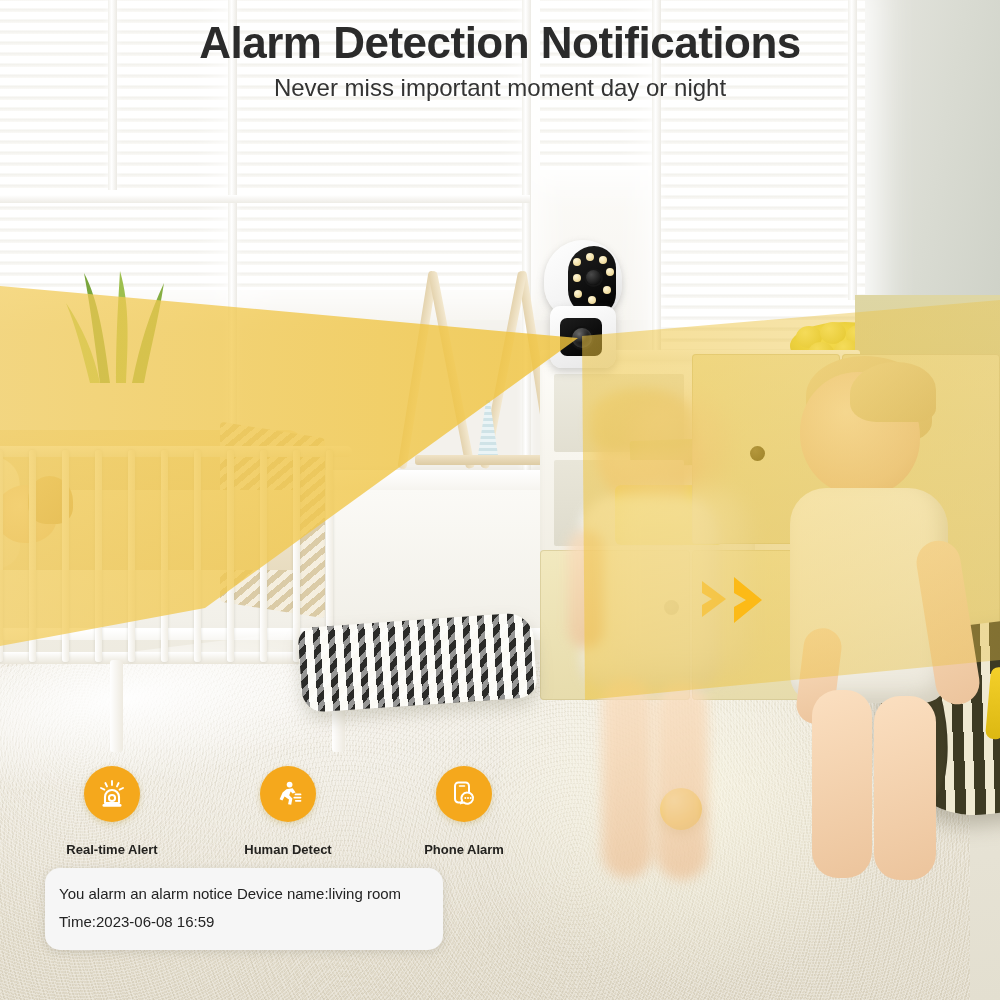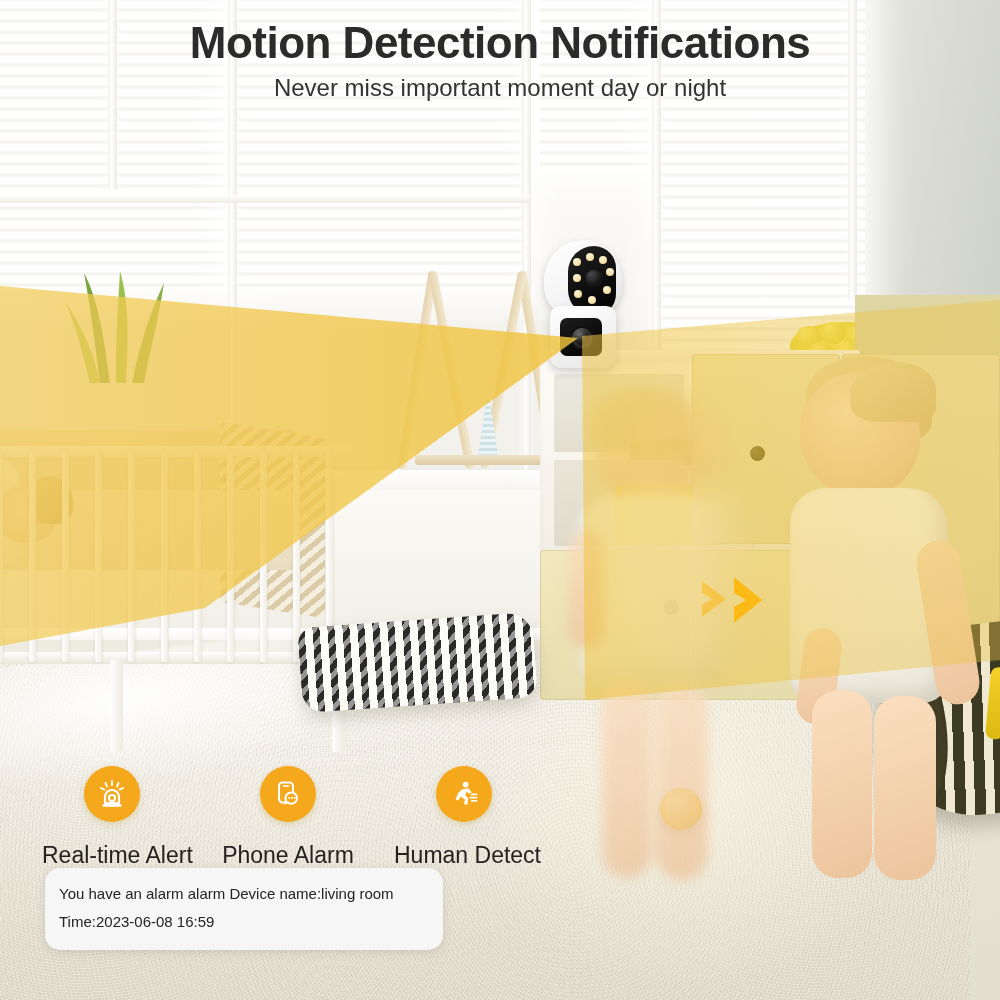--- a/index.html
+++ b/index.html
@@ -382,21 +382,21 @@
     display:flex; align-items:flex-start; gap:36px;
   }
   .feature { width:140px; text-align:center; }
   .feat-circle {
     width:56px; height:56px; border-radius:50%;
     margin:0 auto 8px auto;
     display:flex; align-items:center; justify-content:center;
     box-shadow:0 2px 6px rgba(180,140,20,.28);
   }
   .feat-label {
-    font-size:23px; color:#23221f; font-weight:400; white-space:nowrap;margin-top:20px;
+    font-size:13px; color:#23221f; font-weight:700; white-space:nowrap;margin-top:20px;
   }
 
   
   .notif {
     position:absolute; left:45px; top:868px; width:398px; height:82px;
     background:#f6f6f6; border-radius:15px;
     box-shadow:0 2px 8px rgba(120,115,100,.22);
     padding:9px 14px 0 14px; z-index:45;
   }
   .notif-head { display:flex; align-items:center; gap:11px; }
@@ -596,21 +596,21 @@
     <div class="motion-arrows" style="z-index:30;">
       <svg width="95" height="50" viewBox="0 0 95 50">
         <polygon points="2,6 26,24 2,42 2,30 12,24 2,18" fill="#FCB813" opacity="0.55"></polygon>
         <polygon points="34,2 62,25 34,48 34,32 46,25 34,18" fill="#FCB813" opacity="0.96"></polygon>
       </svg>
     </div>
 
   </div>
 
   <div class="header">
-    <div class="title">Motion Detection Notifications</div>
+    <div class="title">Alarm Detection Notifications</div>
     <div class="subtitle">Never miss important moment day or night</div>
   </div>
 
   <div class="features">
 
     <div class="feature">
       <div class="feat-circle" style="background:#F5A81C;">
         <svg width="30" height="30" viewBox="0 0 30 30">
           <g stroke="#ffffff" stroke-width="1.9" stroke-linecap="round" fill="none">
             <line x1="15" y1="2" x2="15" y2="6"></line>
@@ -623,46 +623,46 @@
           <circle cx="15" cy="19" r="3.1" fill="none" stroke="#ffffff" stroke-width="2"></circle>
           <rect x="5.5" y="25" width="19" height="2.7" rx="1.3" fill="#ffffff"></rect>
         </svg>
       </div>
       <div class="feat-label">Real-time Alert</div>
     </div>
 
     <div class="feature">
       <div class="feat-circle" style="background:#F5A81C;">
         <svg width="30" height="30" viewBox="0 0 30 30">
-          <rect x="6" y="3.5" width="14" height="20" rx="3.4" fill="none" stroke="#ffffff" stroke-width="2"></rect>
-          <line x1="10.5" y1="7" x2="15.5" y2="7" stroke="#ffffff" stroke-width="1.6" stroke-linecap="round"></line>
-          <path d="M18.5 13.5 a5.6 5.6 0 1 1 -3.6 9.9 l-2.6 .7 .8 -2.5 a5.6 5.6 0 0 1 5.4 -8.1 Z" fill="#F5A81C" stroke="#ffffff" stroke-width="2"></path>
-          <circle cx="16.3" cy="19.1" r="1" fill="#ffffff"></circle>
-          <circle cx="19" cy="19.1" r="1" fill="#ffffff"></circle>
-          <circle cx="21.7" cy="19.1" r="1" fill="#ffffff"></circle>
-        </svg>
-      </div>
-      <div class="feat-label">Phone Alarm</div>
-    </div>
-
-    <div class="feature">
-      <div class="feat-circle" style="background:#F5A81C;">
-        <svg width="30" height="30" viewBox="0 0 30 30">
           <circle cx="16.6" cy="5.6" r="2.9" fill="#ffffff"></circle>
           <path d="M13.4 10.2 L19.6 9.2 L22.6 13.6 L19.6 14.6 L17.6 12.4 L16.2 16.2 L19.4 19.4 L18.2 25.8 L15.1 25.2 L16 20.4 L11.6 17.4 L9.4 21.6 L6.6 20.2 L9.6 13.6 Z" fill="#ffffff"></path>
           <g stroke="#ffffff" stroke-width="1.8" stroke-linecap="round">
             <line x1="22.5" y1="15.4" x2="27.5" y2="15.4"></line>
             <line x1="21.3" y1="18.6" x2="27.5" y2="18.6"></line>
             <line x1="22.8" y1="21.8" x2="27.5" y2="21.8"></line>
           </g>
         </svg>
       </div>
       <div class="feat-label">Human Detect</div>
     </div>
 
+    <div class="feature">
+      <div class="feat-circle" style="background:#F5A81C;">
+        <svg width="30" height="30" viewBox="0 0 30 30">
+          <rect x="6" y="3.5" width="14" height="20" rx="3.4" fill="none" stroke="#ffffff" stroke-width="2"></rect>
+          <line x1="10.5" y1="7" x2="15.5" y2="7" stroke="#ffffff" stroke-width="1.6" stroke-linecap="round"></line>
+          <path d="M18.5 13.5 a5.6 5.6 0 1 1 -3.6 9.9 l-2.6 .7 .8 -2.5 a5.6 5.6 0 0 1 5.4 -8.1 Z" fill="#F5A81C" stroke="#ffffff" stroke-width="2"></path>
+          <circle cx="16.3" cy="19.1" r="1" fill="#ffffff"></circle>
+          <circle cx="19" cy="19.1" r="1" fill="#ffffff"></circle>
+          <circle cx="21.7" cy="19.1" r="1" fill="#ffffff"></circle>
+        </svg>
+      </div>
+      <div class="feat-label">Phone Alarm</div>
+    </div>
+
   </div>
 
   <div class="notif">
-    <div class="notif-line">You have an alarm alarm Device name:living room</div>
+    <div class="notif-line">You alarm an alarm notice Device name:living room</div>
     <div class="notif-line">Time:2023-06-08 16:59</div>
   </div>
 
 </div>
 
 </body></html>

